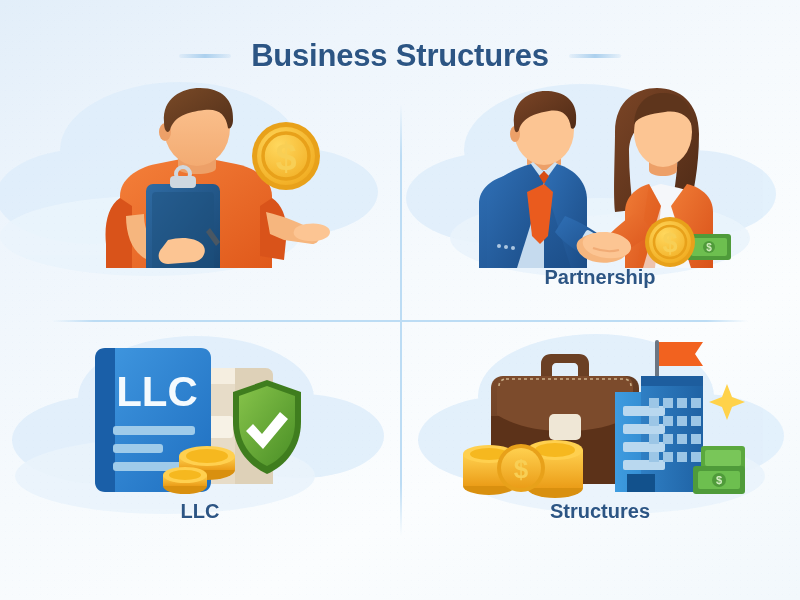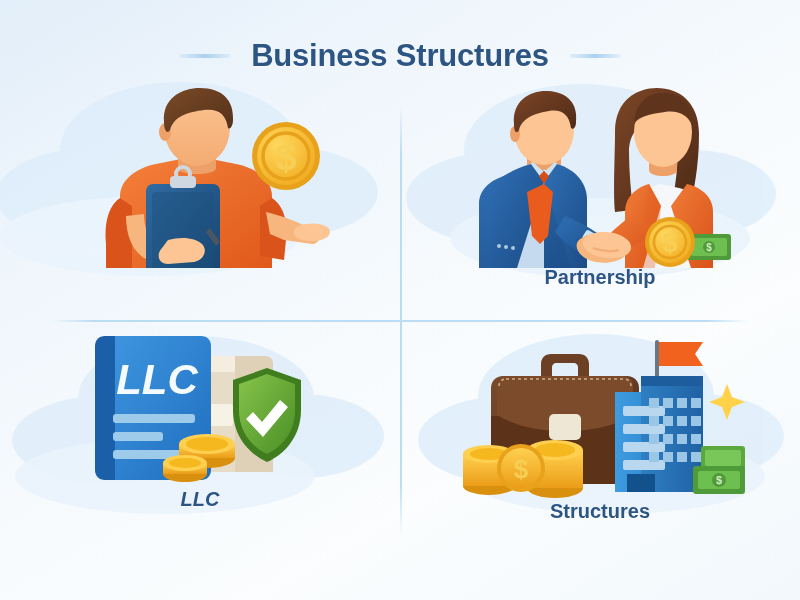--- a/index.html
+++ b/index.html
@@ -28,21 +28,21 @@
 
   
   .v-div{position:absolute;left:400px;top:104px;width:2px;height:432px;
     background:linear-gradient(180deg,rgba(176,214,243,0),#bcdcf4 12%,#bcdcf4 88%,rgba(176,214,243,0));}
   .h-div{position:absolute;left:52px;top:320px;width:696px;height:2px;
     background:linear-gradient(90deg,rgba(176,214,243,0),#bcdcf4 6%,#bcdcf4 94%,rgba(176,214,243,0));}
 
   
   .quad{position:absolute;width:400px;height:228px;}
   .q1{left:0;top:88px;} .q2{left:400px;top:88px;}
-  .q3{left:0;top:318px;font-style:italic;} .q4{left:400px;top:330px;}
+  .q3{left:0;top:330px;} .q4{left:400px;top:330px;}
   .art{position:absolute;left:0;top:0;width:400px;height:180px;}
   .art svg{position:absolute;left:50%;top:0;transform:translateX(-50%);}
   .cap{position:absolute;left:0;top:178px;width:400px;text-align:center;
     font-size:20px;font-weight:bold;color:#2c5584;
     text-shadow:0 1px 1px rgba(255,255,255,.75);}
   .q3 .cap,.q4 .cap{top:170px;}
   .q3 .art,.q4 .art{height:172px;}
 </style>
 </head>
 <body>

